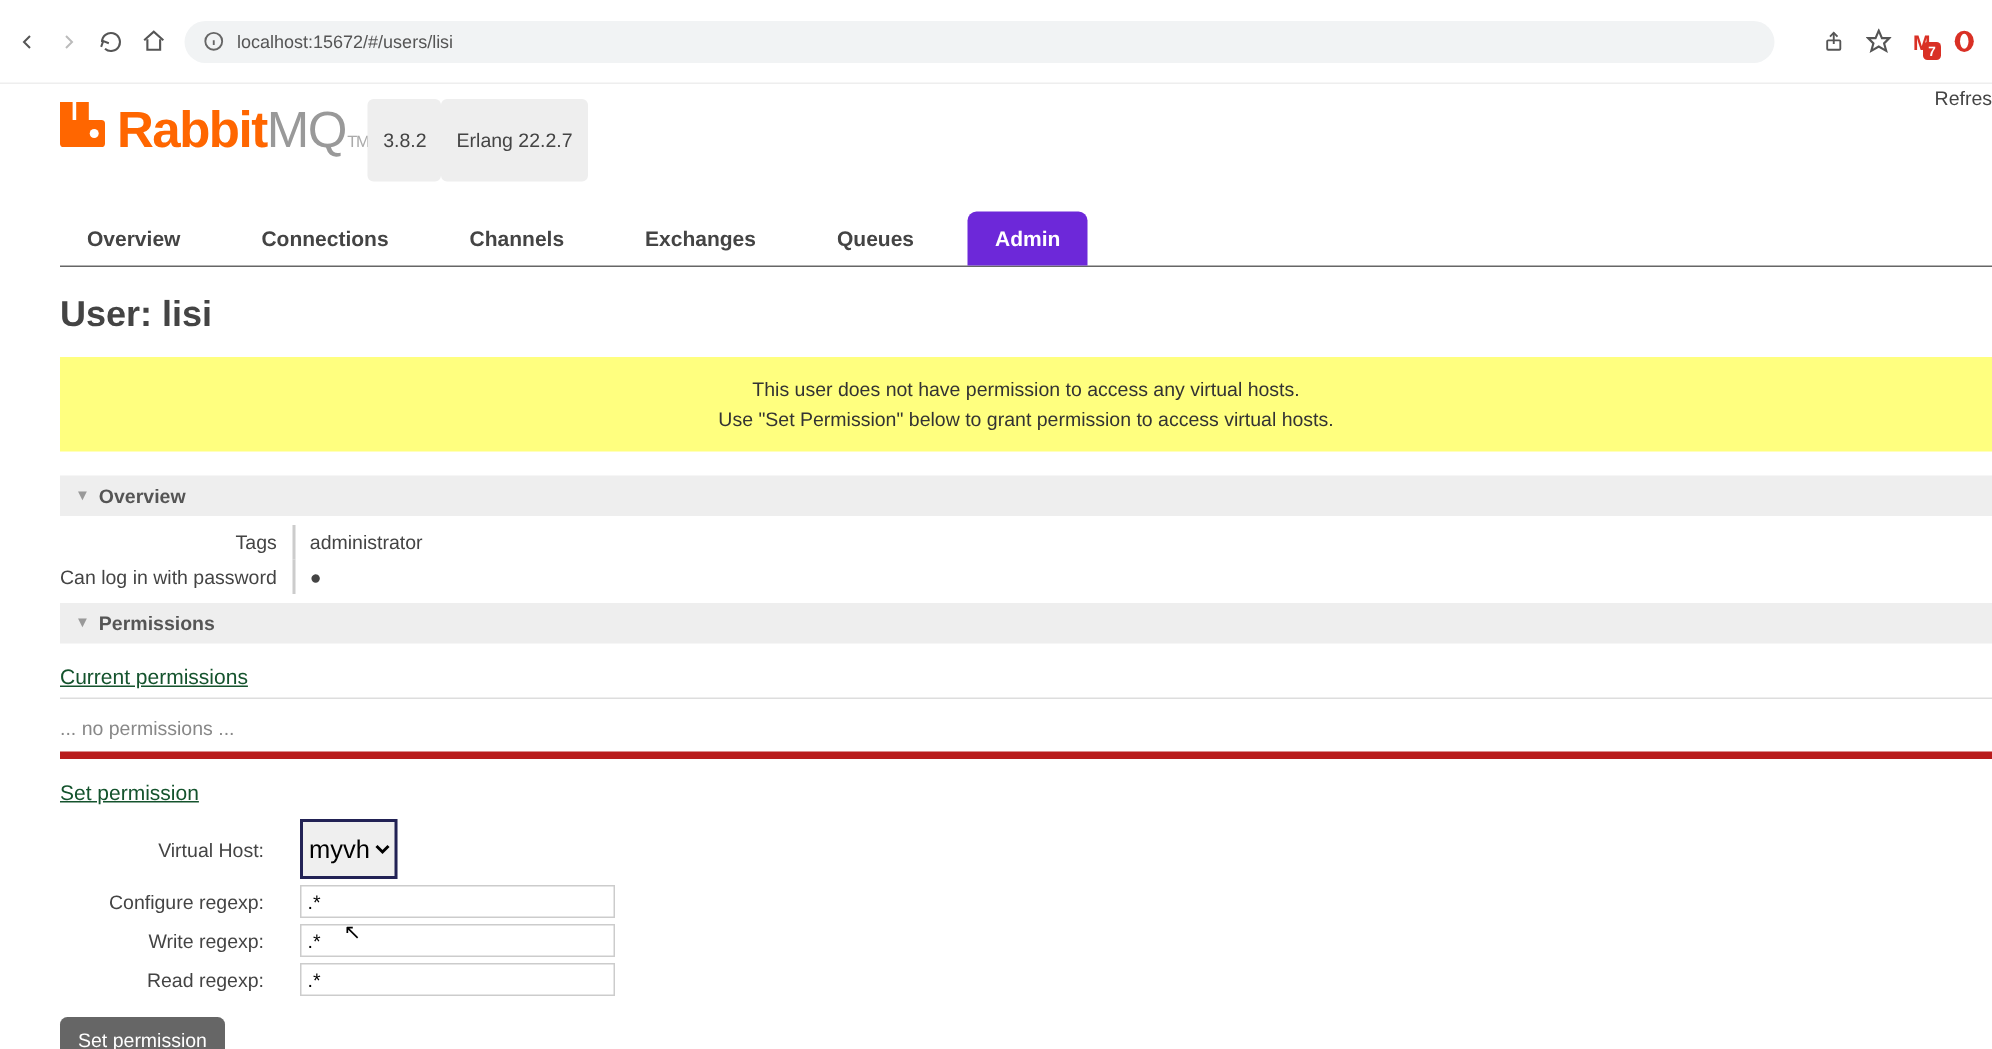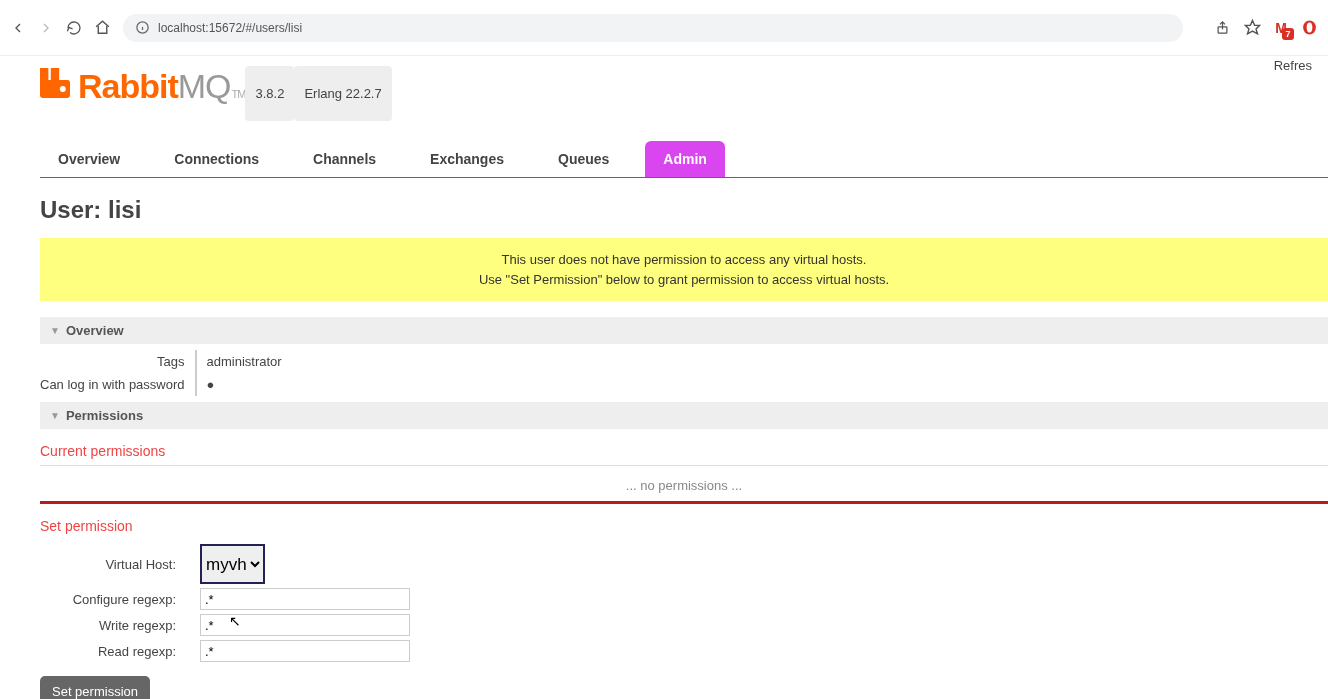--- a/index.html
+++ b/index.html
@@ -34,41 +34,41 @@
     color: #555;
     max-width: 1060px;
   }
   .chrome-right { display:flex; align-items:center; gap:14px; margin-left:auto; }
   .gmail-icon { position:relative; color:#d93025; font-weight:bold; font-size:14px; }
   .gmail-badge { position:absolute; bottom:-4px; right:-7px; background:#d93025; color:#fff; font-size:9px; width:12px; height:12px; line-height:12px; text-align:center; border-radius:3px;}
   .opera-icon { color:#d93025; font-size:17px; }
 
   
   .app { padding: 10px 0 30px 40px; }
-  .refresh-right { position: absolute; right: 16px; top: 58px; font-size:13px; color:#444;}
+  .refresh-right { position: absolute; right: 0; top: 58px; font-size:13px; color:#444;}
   .header-row { display:flex; align-items:baseline; margin-bottom: 20px;}
   .logo { display:flex; align-items:baseline; gap:8px; }
   .logo-text { font-size: 34px; font-weight:400; color:#888; letter-spacing:-1px;}
   .logo-text .rabbit { color:#f60; font-weight:700;}
   .logo-text .mq { color:#999;}
   .logo-text .tm { font-size:11px; color:#aaa; margin-left:1px;}
   .badge-chip { background:#eee; border-radius:4px; padding:20px 10px; font-size:13px; color:#444;}
 
   
   .tabs { display:flex; border-bottom:1px solid #666; }
   .tab {
     display:inline-block;
     padding: 10px 18px;
     font-size:14px;
     font-weight:bold;
     color:#444;
     border-radius: 6px 6px 0 0;
     cursor:pointer;
   }
-  .tab.active { background:#d946ef; color:#fff; }
+  .tab.active { background:#6d28d9; color:#fff; }
   .tab-spacer { width: 18px; }
 
   h1.page-title { font-size:24px; font-weight:600; margin: 18px 0 14px; color:#444;}
 
   .warning-banner {
     background:#ffff7f;
     text-align:center;
     padding:12px;
     font-size:13px;
     color:#333;
@@ -86,22 +86,22 @@
     gap:6px;
     cursor:pointer;
     color:#555;
   }
   .section-header .tri { font-size:10px; color:#999;}
 
   table.info { border-collapse: collapse; margin: 6px 0 6px 0; }
   table.info th { text-align:right; font-weight:normal; padding:4px 10px 4px 0; font-size:13px; color:#444;}
   table.info td { border-left:2px solid #ccc; padding:4px 10px; font-size:13px; color:#444;}
 
-  h3.sub { font-weight:normal; font-size:14px; color:#ef4444; margin: 14px 0 4px; border-bottom:1px solid #ddd; padding-bottom:6px;}
-  .noperm { color:#888; padding:8px 0; font-size:13px; border-bottom:3px solid #b91c1c;text-align:center;}
+  h3.sub { font-weight:normal; font-size:14px; color:#14532d; margin: 14px 0 4px; border-bottom:1px solid #ddd; padding-bottom:6px;text-decoration:underline;}
+  .noperm { color:#888; padding:8px 0; font-size:13px; border-bottom:5px solid #b91c1c;}
 
   .form-row { display:flex; align-items:center; margin:4px 0; }
   .form-row label { width:160px; text-align:right; padding-right:24px; font-size:13px; color:#444; }
   .form-row input[type=text] {
     width:210px; height:22px; border:1px solid #ccc; padding:2px 4px; font-size:13px;
   }
   .form-row select {
     border:2px solid #225; height:40px; font-size:17px;
   }
   button.action {

